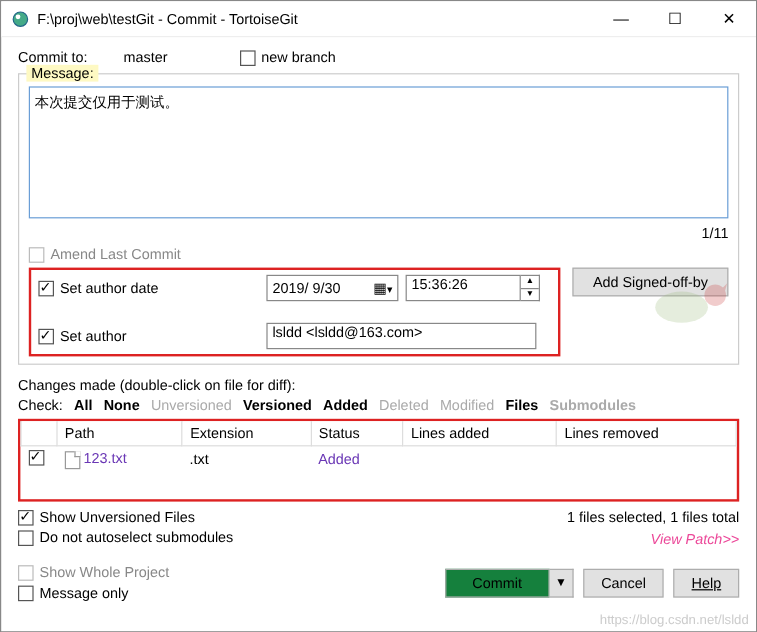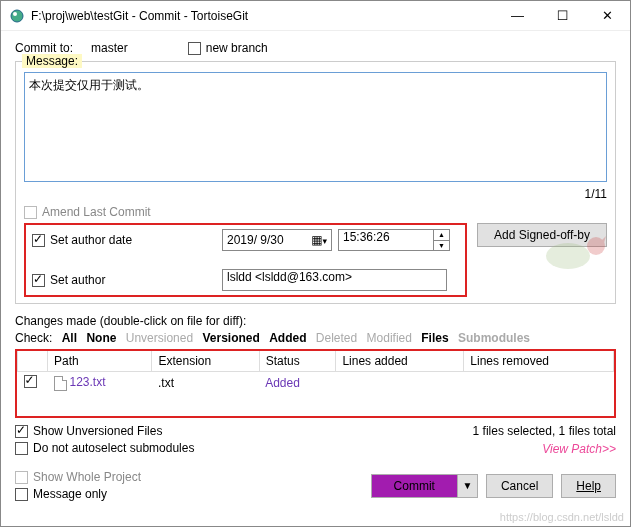--- a/index.html
+++ b/index.html
@@ -4,21 +4,21 @@
   <style>
     * { box-sizing: border-box; margin: 0; padding: 0; }
     body { font-family: "Segoe UI", Tahoma, sans-serif; font-size: 12px; background: #fff; width: 631px; height: 527px; overflow: hidden; position: relative; border: 1px solid #888; }
     .titlebar { height: 30px; display: flex; align-items: center; padding: 0 0 0 8px; background: #fff; border-bottom: 1px solid #eee; }
     .titlebar .icon { width: 16px; height: 16px; margin-right: 6px; }
     .titlebar .title { flex: 1; font-size: 12px; }
     .winbtns { display: flex; }
     .winbtn { width: 45px; height: 30px; display: flex; align-items: center; justify-content: center; font-size: 13px; font-family: "Segoe UI Symbol", sans-serif; }
     .dlg { padding: 10px 14px; }
     .row { display: flex; align-items: center; margin-bottom: 4px; }
-    .commit-to-label { margin-right: 18px; }
+    .commit-to-label { margin-right: 30px; }
     .commit-branch { color: #000; margin-right: 60px; }
     .checkbox { width: 13px; height: 13px; border: 1px solid #555; display: inline-block; margin-right: 5px; background: #fff; position: relative; }
     .checkbox.checked::after { content: "✓"; position: absolute; top: -3px; left: 0; font-size: 12px; color: #000; }
     .checkbox.disabled { border-color: #bbb; }
     .group { border: 1px solid #ccc; padding: 10px 8px 6px 8px; margin: 6px 0 8px 0; position: relative; }
     .group-title { position: absolute; top: -8px; left: 6px; background: #fef9c3; padding: 0 4px; font-size: 12px; }
     .msgbox { width: 100%; height: 110px; border: 1px solid #6a9ed6; background: #fff; font-family: inherit; font-size: 12px; padding: 4px; resize: none; outline: none; }
     .linecount { text-align: right; margin-top: 2px; font-size: 12px; }
     .amend-row { display: flex; align-items: center; margin-top: 4px; color: #888; }
     .redbox { border: 2px solid #d22; padding: 4px 6px; }
@@ -53,21 +53,21 @@
     .filelist-pad { height: 22px; }
     .watermark { position: absolute; right: 6px; bottom: 145px; opacity: 0.25; }
     .below-list { display: flex; margin-top: 6px; }
     .below-left { flex: 1; }
     .below-right { text-align: right; font-size: 12px; }
     .viewpatch { color: #ec4899; margin-top: 4px; display: inline-block; font-style: italic; }
     .bottom-row { display: flex; align-items: center; margin-top: 14px; gap: 10px; }
     .bottom-left { flex: 1; }
     .bottom-btns { display: flex; gap: 8px; align-items: center; }
     .commit-btn-wrap { display: flex; }
-    .commit-btn { background: #a21caf; border: 1px solid #adadad; padding: 4px 22px; font-size: 12px; }
+    .commit-btn { background: #15803d; border: 1px solid #adadad; padding: 4px 22px; font-size: 12px; }
     .commit-dd { background: #e1e1e1; border: 1px solid #adadad; border-left: none; width: 20px; display: flex; align-items: center; justify-content: center; font-size: 10px; }
     .help-btn { text-decoration: underline; }
     .disabled-text { color: #888; }
     .dd-icon { font-size: 9px; }
     .watermark-text { position: absolute; right: 6px; bottom: 3px; color: #ccc; font-size: 11px; }
   </style>
 </head>
 <body>
 
 <div class="titlebar">

